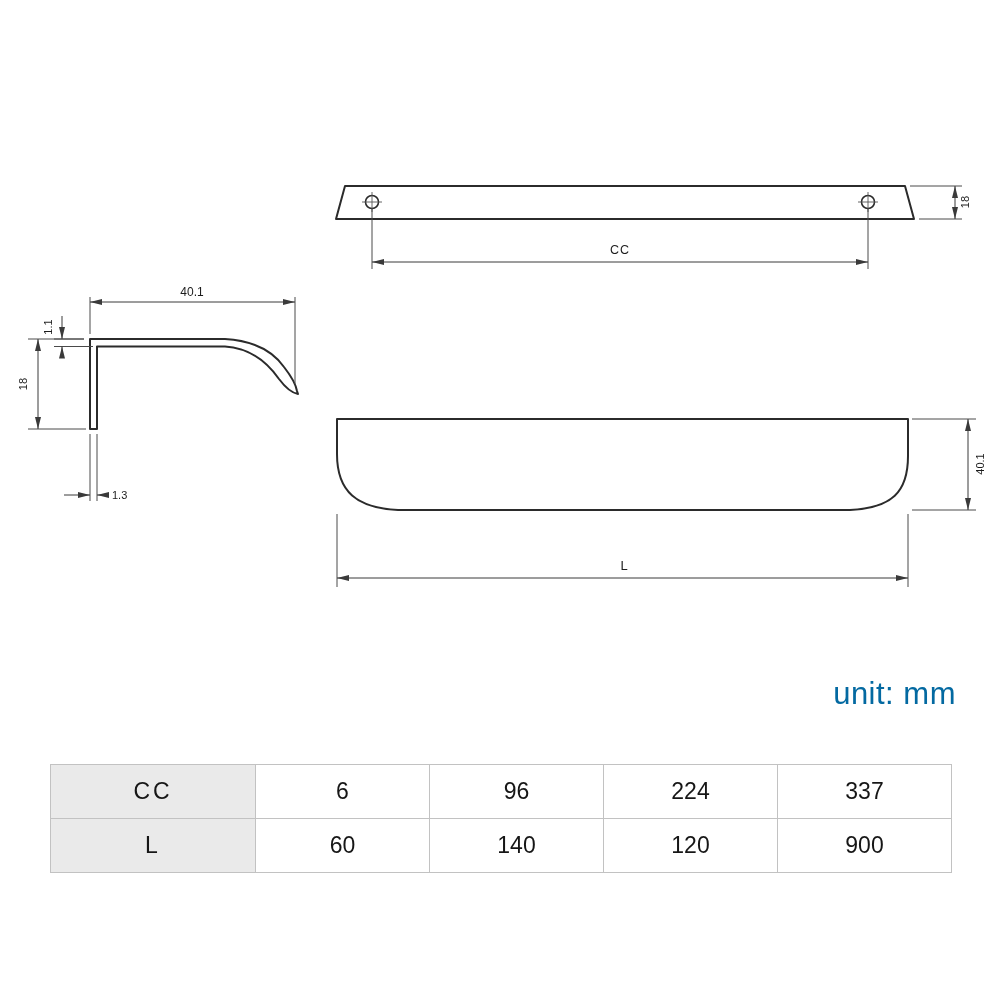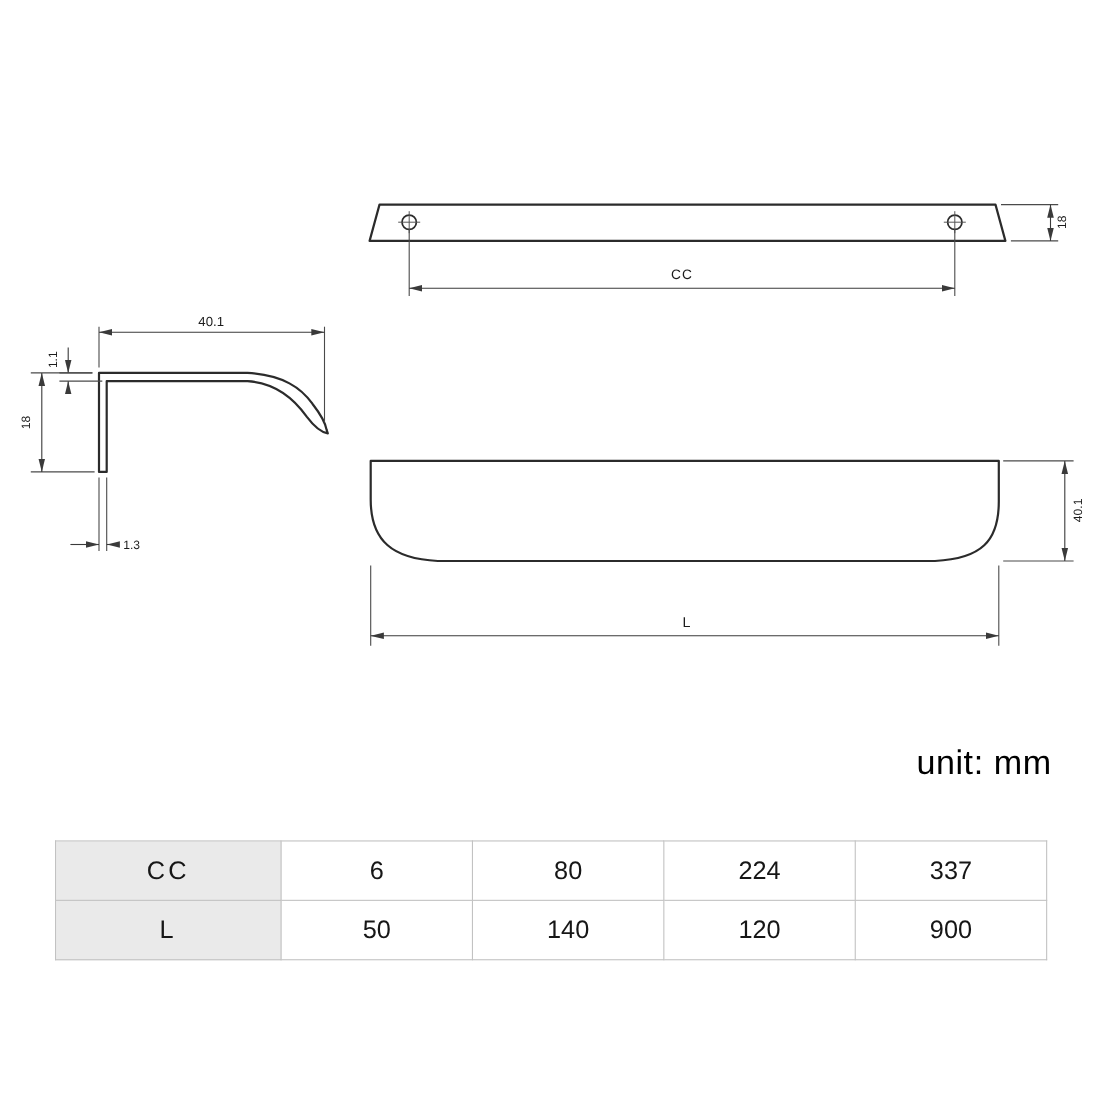--- a/index.html
+++ b/index.html
@@ -8,21 +8,21 @@
     font-family:"Liberation Sans", sans-serif;overflow:hidden;
   }
   #drawing{position:absolute;left:0;top:0;}
   .outline{fill:#ffffff;stroke:#2b2b2b;stroke-width:2;stroke-linejoin:round;}
   .ext{stroke:#4a4a4a;stroke-width:1;}
   .dim{stroke:#3a3a3a;stroke-width:1;}
   .cross{stroke:#555;stroke-width:0.9;}
   .dimtext{fill:#1c1c1c;font-family:"Liberation Sans",sans-serif;}
   #unit-label{
     position:absolute;top:676px;right:44px;
-    font-size:31px;color:#000000;letter-spacing:0.5px;
+    font-size:31px;color:#0369a1;letter-spacing:0.5px;
   }
   #spec-table{
     position:absolute;left:50px;top:764px;width:902px;
     border-collapse:collapse;table-layout:fixed;
   }
   #spec-table td{
     border:1px solid #c2c2c2;height:51px;text-align:center;vertical-align:middle;
     font-size:23px;color:#161616;
   }
   #spec-table td.rowhead{
@@ -109,25 +109,25 @@
   </g>
 </svg>
 
 <div id="unit-label">unit: mm</div>
 
 <table id="spec-table">
   <tbody>
       <tr>
     <td class="rowhead">CC</td>
     <td>6</td>
-    <td>80</td>
+    <td>96</td>
     <td>224</td>
     <td>337</td>
   </tr>
   <tr>
     <td class="rowhead">L</td>
-    <td>50</td>
+    <td>60</td>
     <td>140</td>
     <td>120</td>
     <td>900</td>
   </tr>
 </tbody>
   </table>
 
 </body></html>

